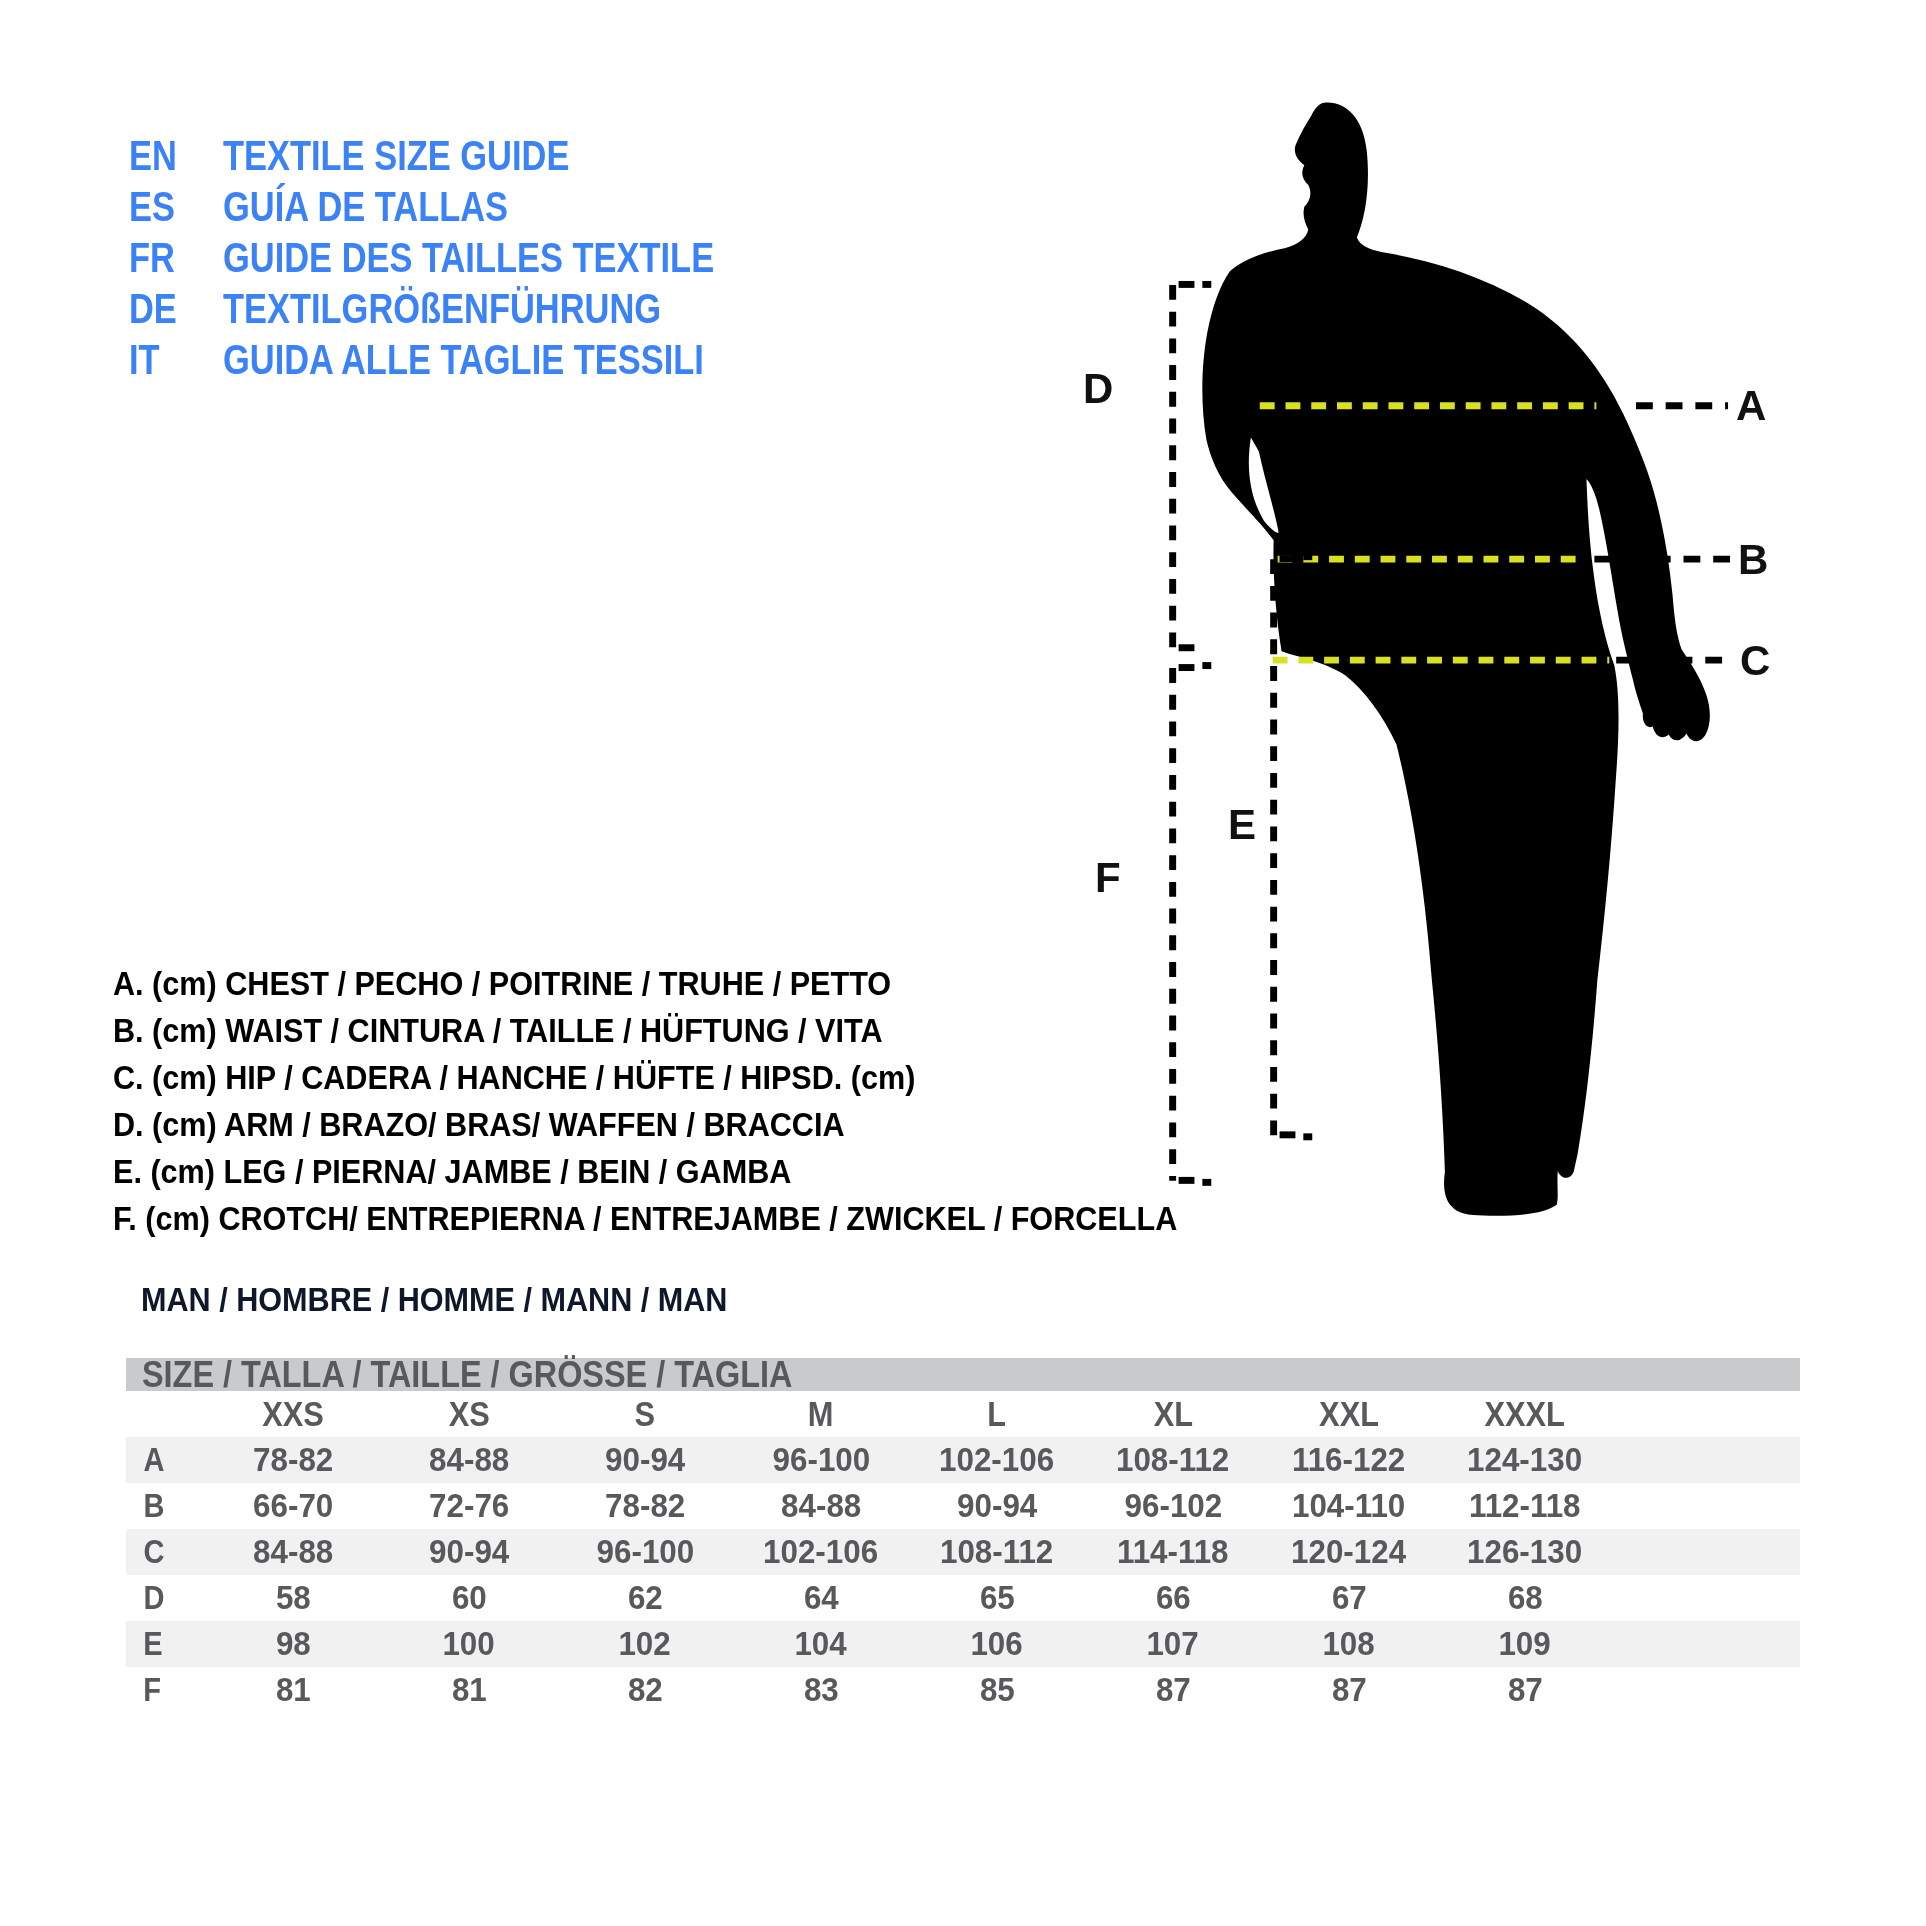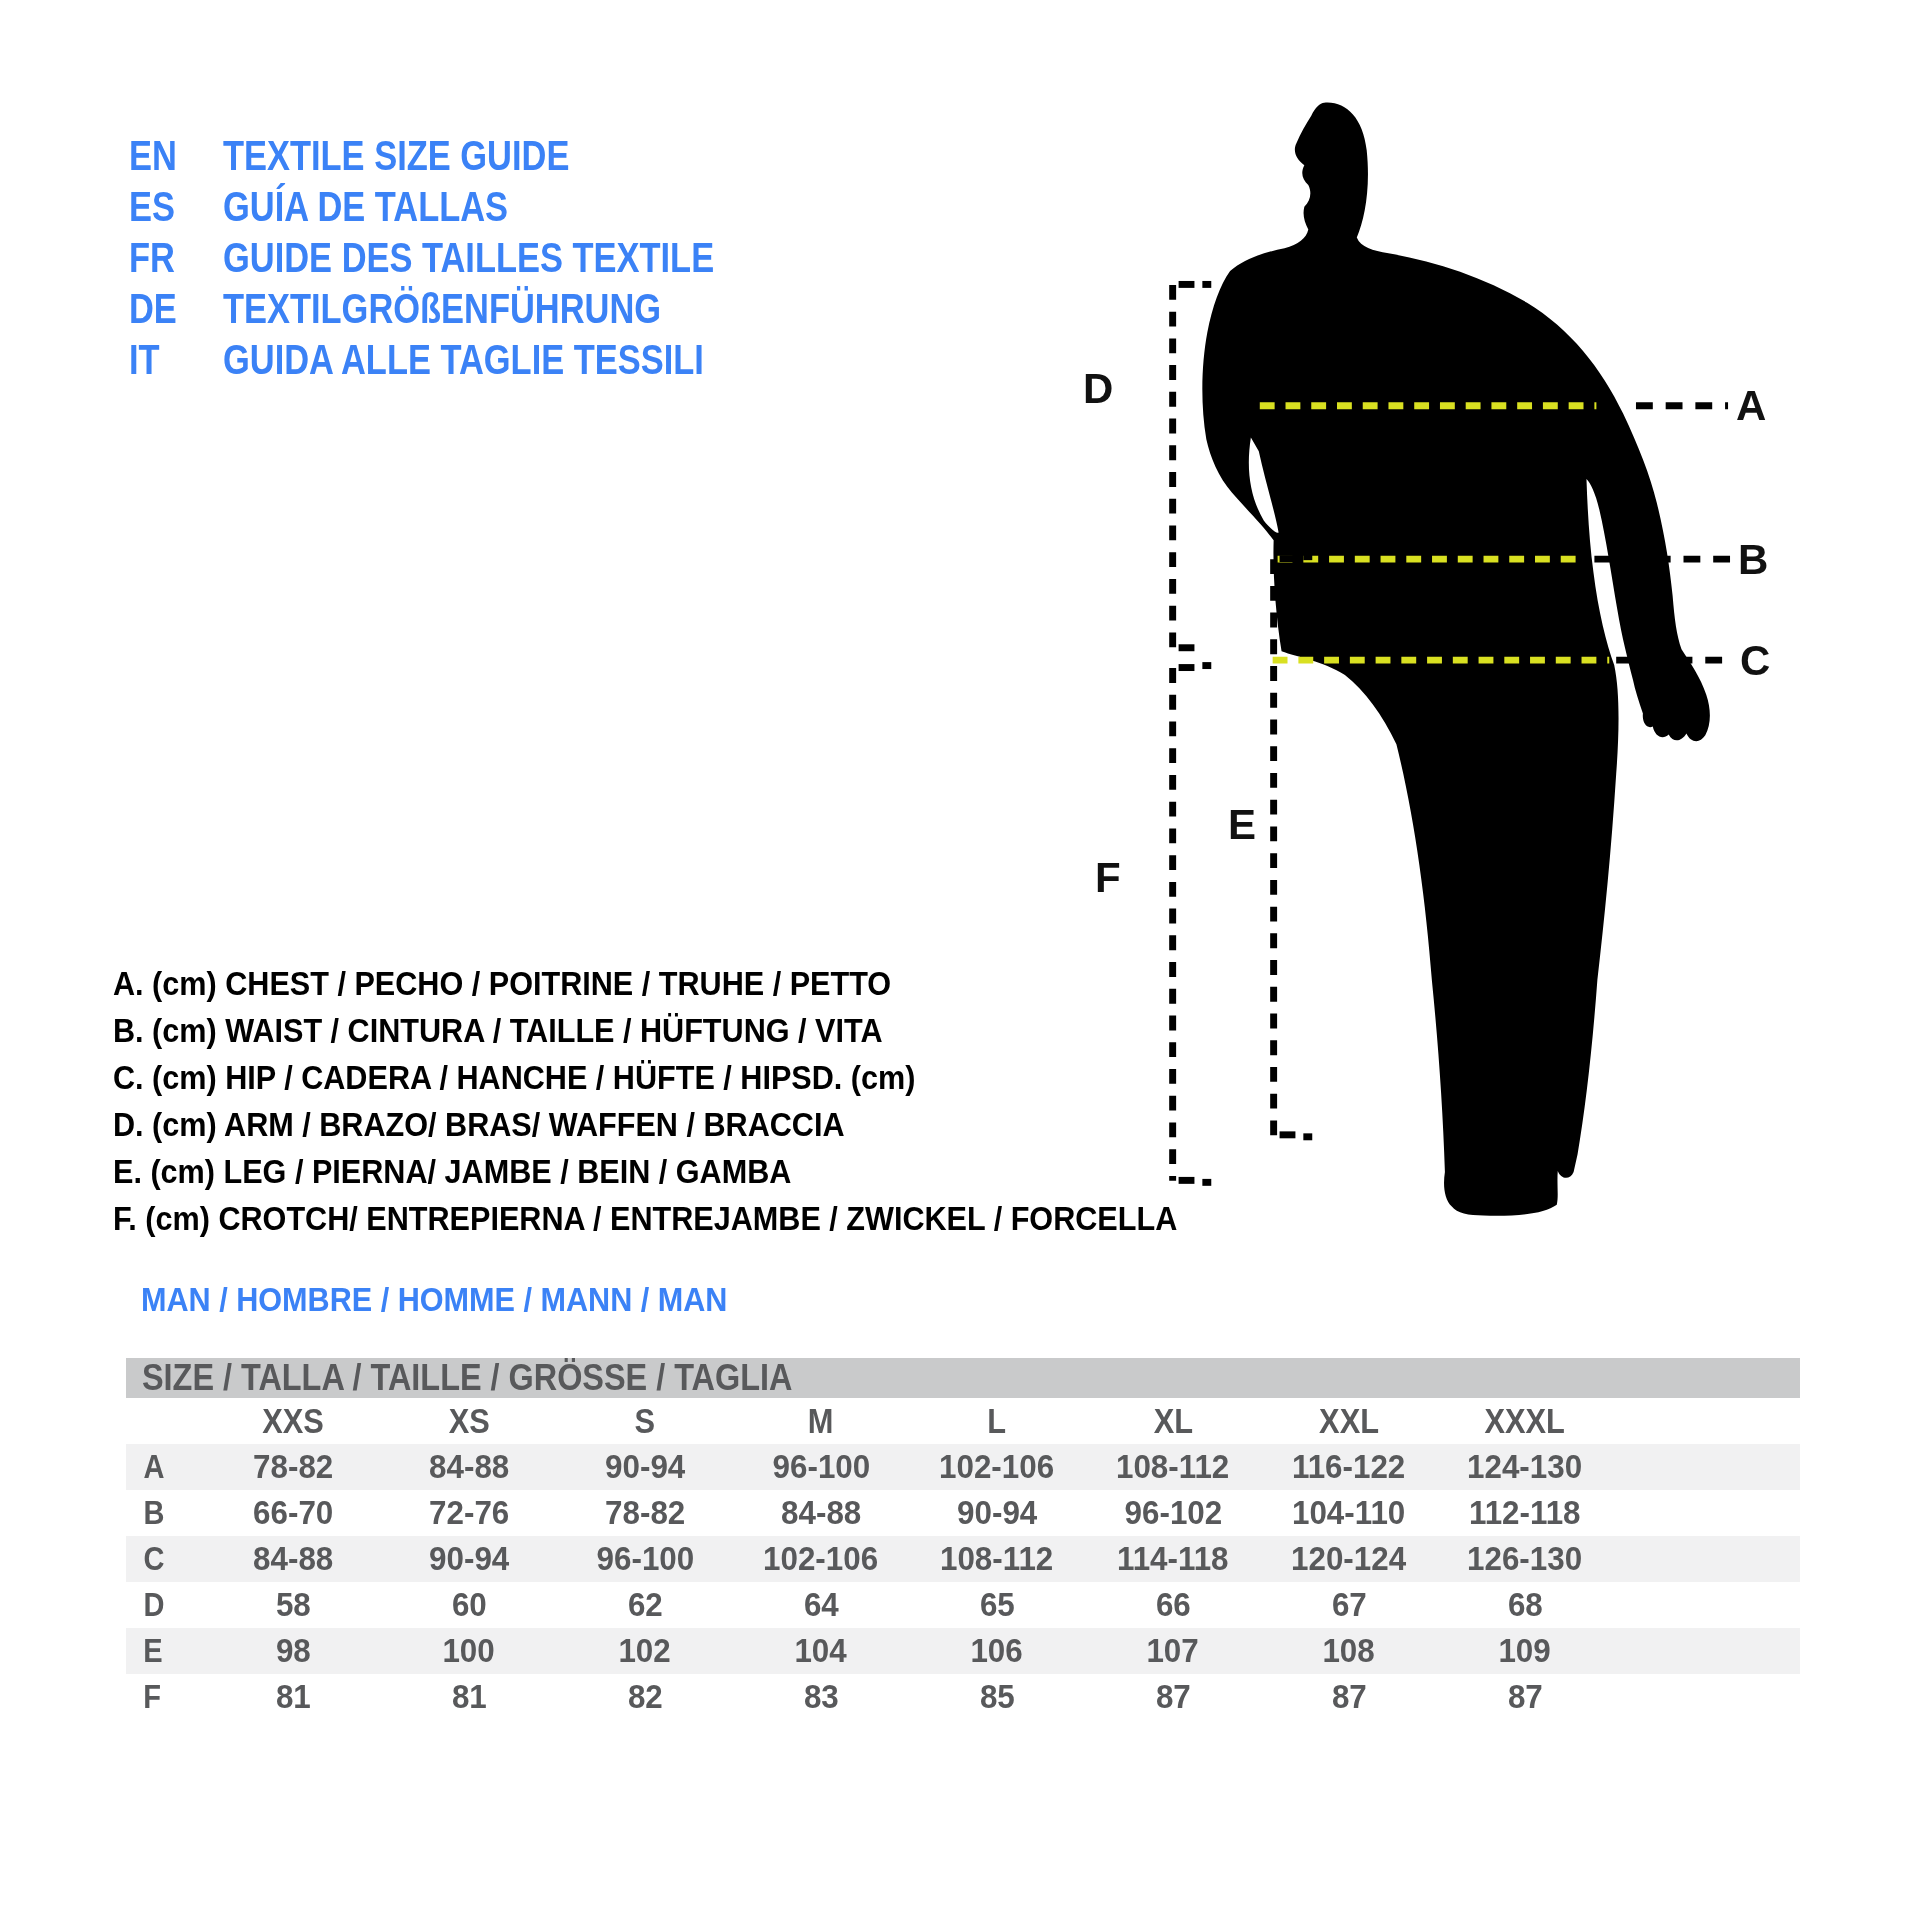--- a/index.html
+++ b/index.html
@@ -25,25 +25,25 @@
   .lang-row{display:flex;height:51px;align-items:center;font-size:42px;font-weight:bold;color:#3b82f6;}
   .lang-code{width:94px;}
 
   
   .fig-svg{position:absolute;left:842px;top:79px;width:990px;height:1188px;}
   .mlabel{position:absolute;font-size:42px;font-weight:bold;color:#111;line-height:42px;}
 
   
   .legend{position:absolute;left:113px;top:964px;}
   .legend-line{height:47px;display:flex;align-items:flex-start;font-size:34px;font-weight:bold;color:#000;}
-  .category{position:absolute;left:141px;top:1276px;height:47px;display:flex;align-items:center;font-size:34px;font-weight:bold;color:#3b82f6;}
+  .category{position:absolute;left:141px;top:1276px;height:47px;display:flex;align-items:center;font-size:34px;font-weight:bold;color:#0f172a;}
 
   
   .size-table{position:absolute;left:126px;top:1358px;width:1674px;font-weight:bold;color:var(--tbl-text);}
-  .band{height:40px;background:var(--band-bg);display:flex;align-items:center;padding-left:16px;font-size:36px;}
+  .band{height:33px;background:var(--band-bg);display:flex;align-items:center;padding-left:16px;font-size:36px;}
   .trow{display:grid;grid-template-columns:79px repeat(8,176px) 1fr;height:46px;}
   .trow.alt{background:var(--alt-bg);}
   .cell{display:flex;align-items:center;justify-content:center;font-size:33px;}
   .cell.rlabel{justify-content:flex-start;padding-left:16px;}
   .cell.hdr{font-size:35px;}
 
   
   .sil{fill:#000;}
   .gap{fill:#fff;}
   .ydash{stroke:var(--accent);stroke-width:7;stroke-dasharray:15 11;fill:none;}

